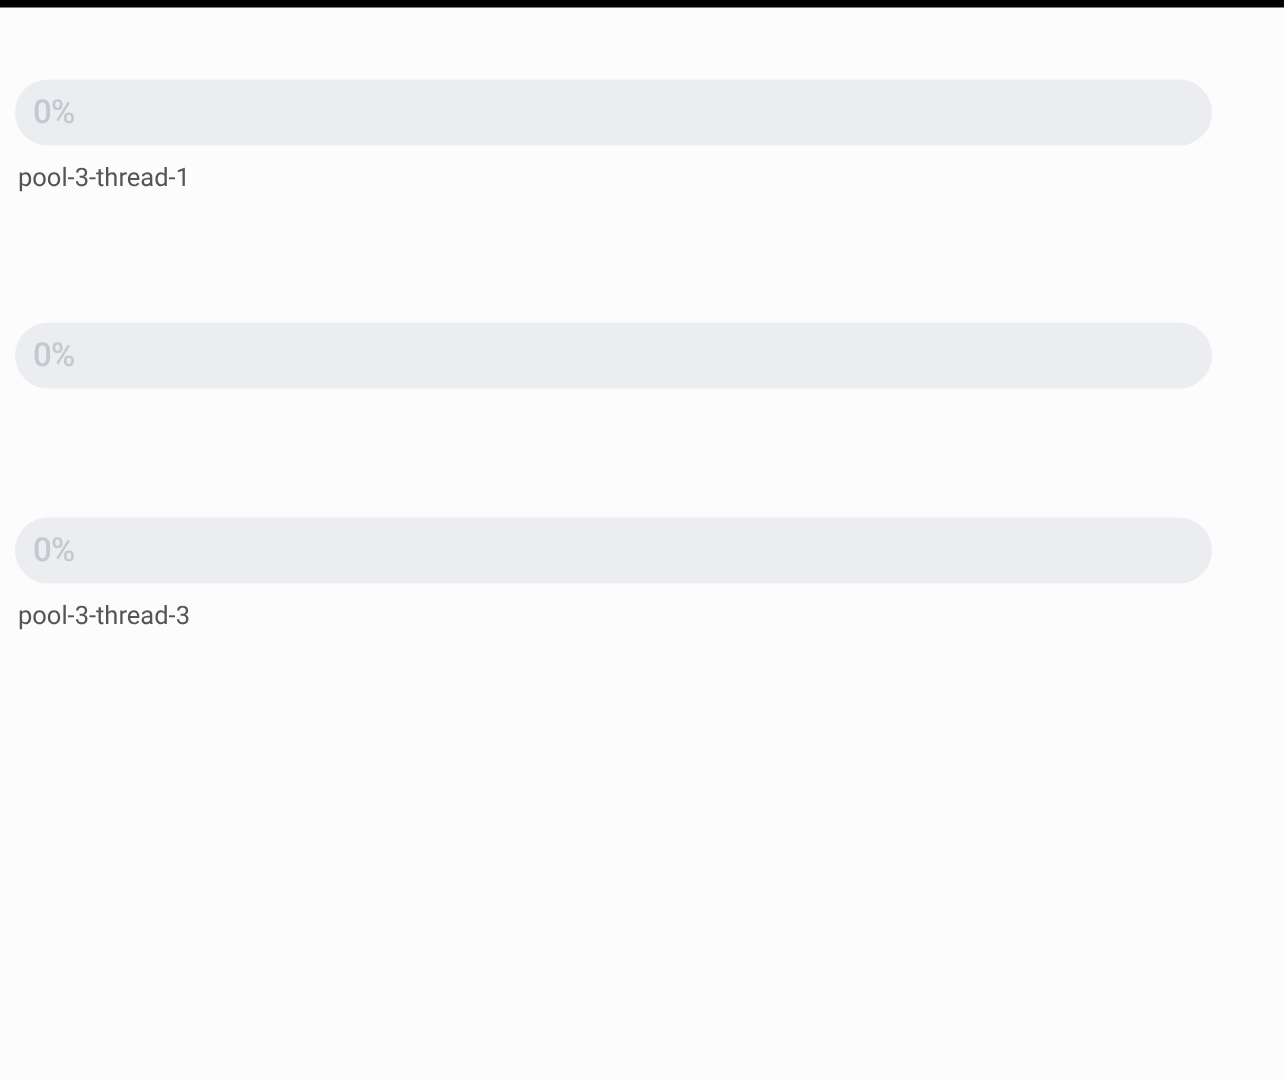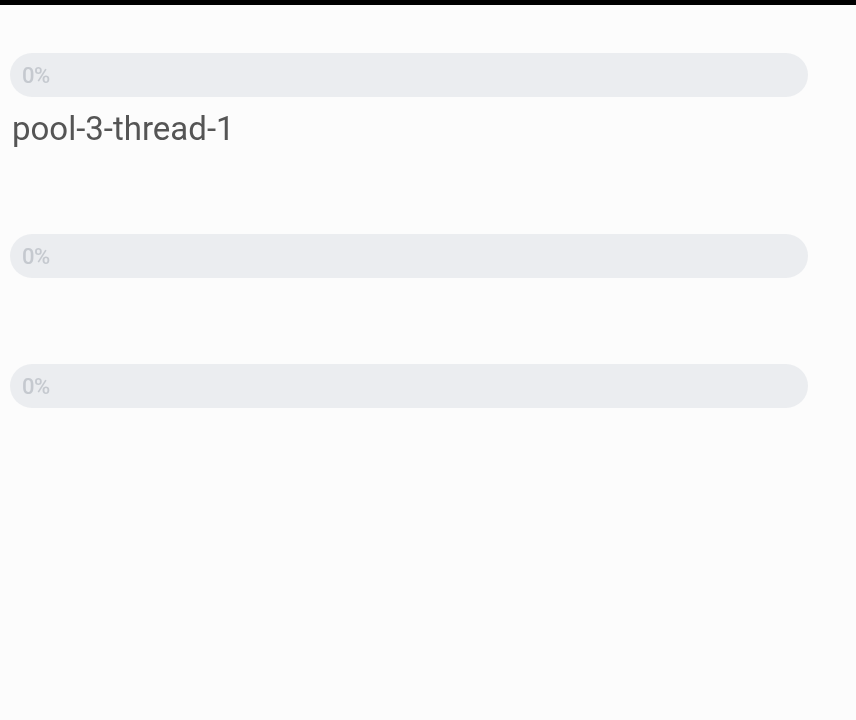--- a/index.html
+++ b/index.html
@@ -38,21 +38,21 @@
       margin-bottom: 12px;
     }
     .progress-label {
       color: #c5c9cf;
       font-size: 22px;
       font-weight: 500;
       letter-spacing: -0.5px;
     }
     .thread-name {
       color: #555;
-      font-size: 33px;
+      font-size: 17px;
       font-weight: 400;
       padding-left: 2px;
     }
   </style>
 </head>
 <body>
 
 <div class="top-border"></div>
 
 <div class="content">
@@ -67,15 +67,16 @@
   <div class="thread-block">
     <div class="progress-bar">
       <span class="progress-label">0%</span>
     </div>
   </div>
 
   <div class="thread-block">
     <div class="progress-bar">
       <span class="progress-label">0%</span>
     </div>
+    <div class="thread-name">pool-3-thread-3</div>
   </div>
 
 </div>
 
 </body></html>

